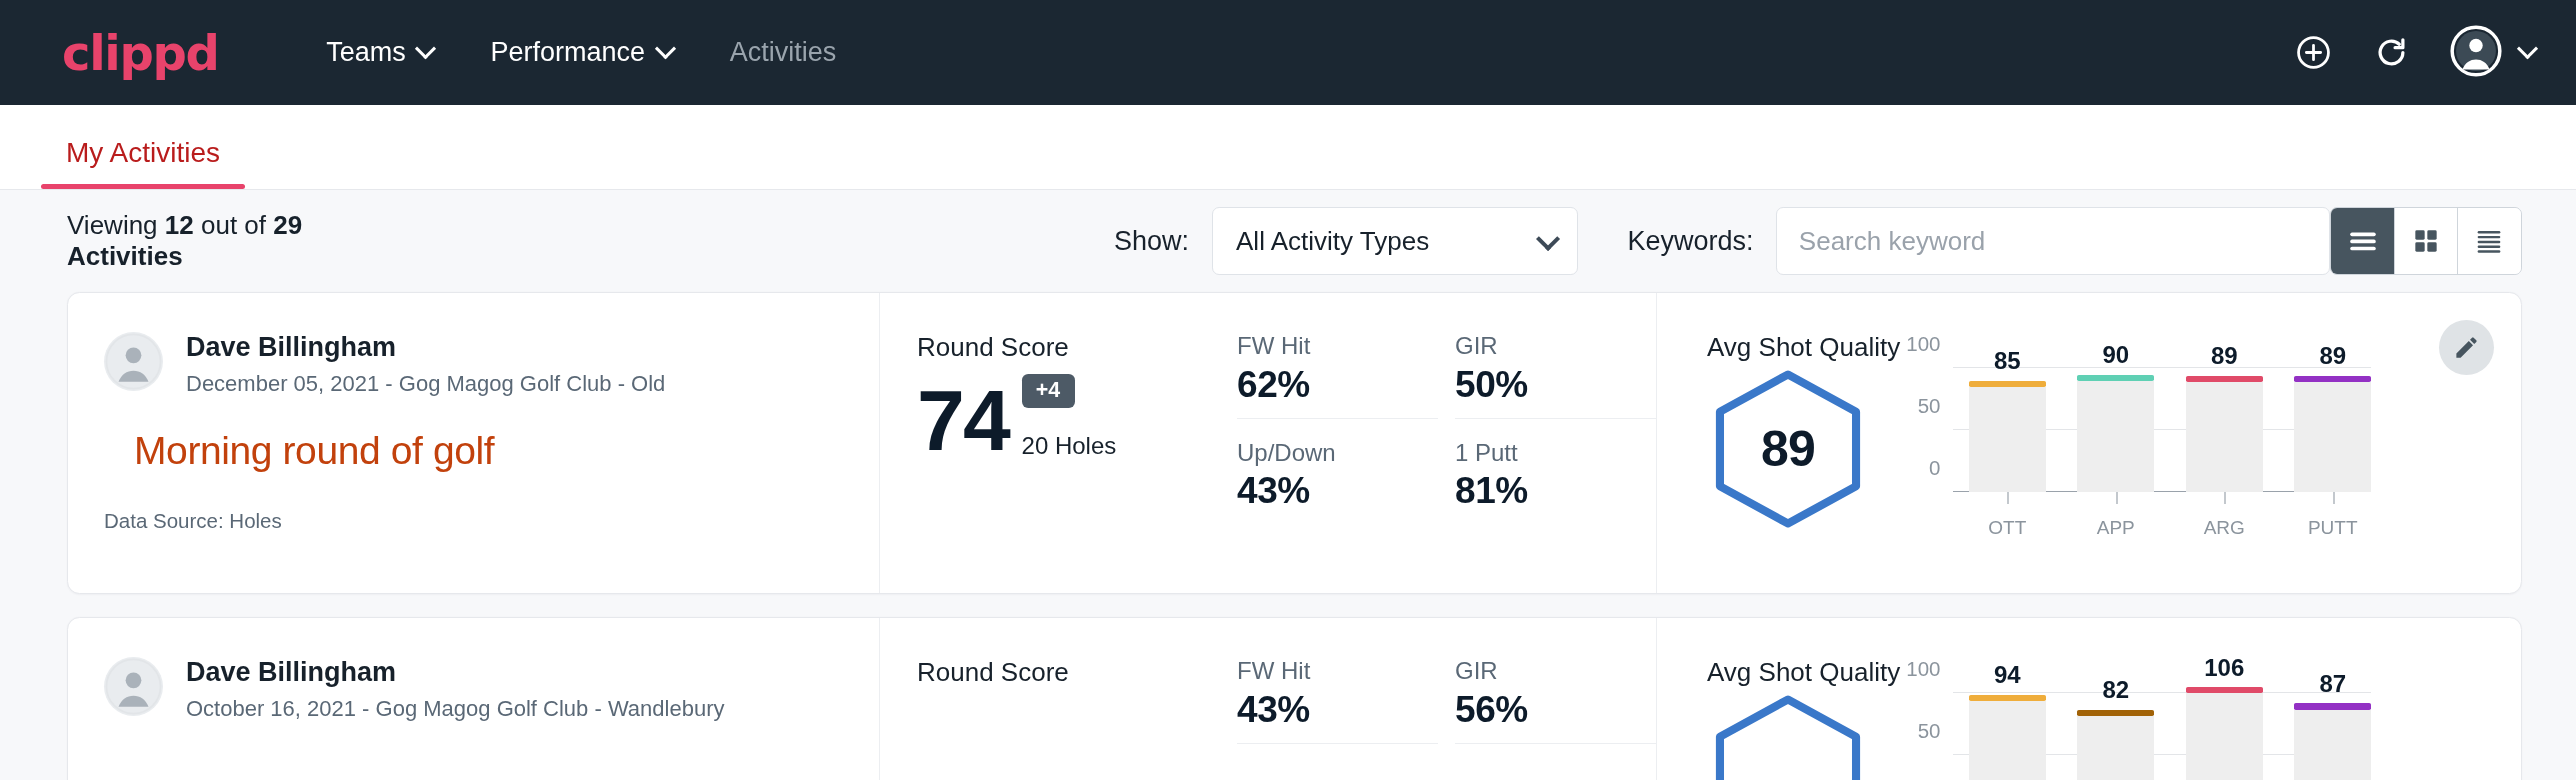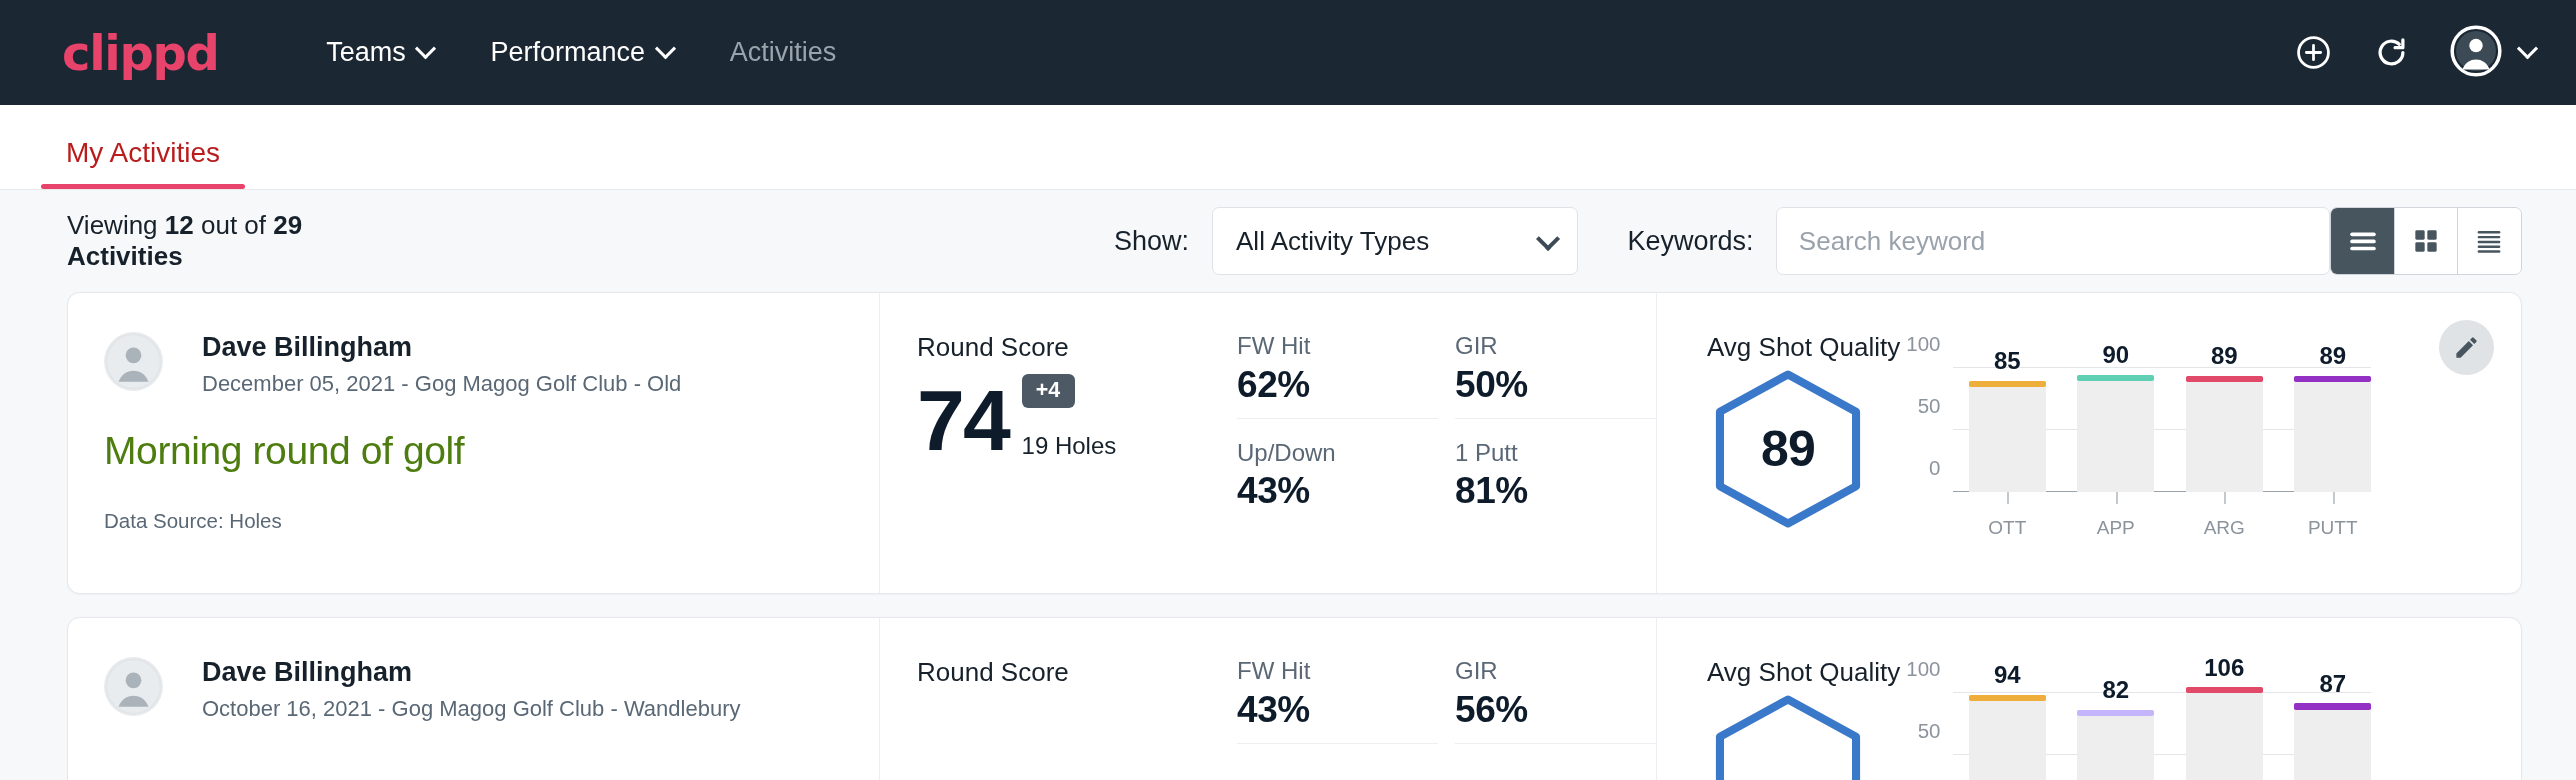--- a/index.html
+++ b/index.html
@@ -149,30 +149,30 @@
     position: relative;
     margin-bottom: 23px;
     box-shadow: 0 0.9px 1.8px rgba(16,24,40,.04);
   }
 
   .col-left {
     width: 812px;
     padding: 39px 36px 0 36px;
     border-right: 0.9px solid #eceef1;
   }
-  .who { display: flex; align-items: flex-start; gap: 39px; }
+  .who { display: flex; align-items: flex-start; gap: 23px; }
   .avatar-sm {
     width: 59px; height: 59px; border-radius: 50%;
     background: #e9ecef;
     display: flex; align-items: center; justify-content: center;
     flex: none;
   }
   .who-name { font-size: 27px; font-weight: 700; color: #17212b; line-height: 1.18; }
   .who-sub { font-size: 22px; color: #5a6876; margin-top: 7.1px; }
-  .card-title { font-size: 39px; font-weight: 400; color: #4d7c0f; margin-top: 32px; letter-spacing: -0.4px; }
+  .card-title { font-size: 39px; font-weight: 400; color: #c2410c; margin-top: 32px; letter-spacing: -0.4px; margin-left: 30px; }
   .card-src { font-size: 20.5px; color: #5a6876; margin-top: 36px; }
 
   .col-score {
     width: 357px;
     padding: 39px 0 0 37px;
   }
   .sec-head { font-size: 26px; color: #17212b; }
   .score-row { display: flex; align-items: flex-end; margin-top: 10.7px; }
   .score-num { font-size: 86px; font-weight: 700; color: #0d1b2a; line-height: .92; letter-spacing: -1.8px; }
   .score-side { display: flex; flex-direction: column; justify-content: space-between; margin-left: 12.5px; height: 86px;}
@@ -364,21 +364,21 @@
       <div class="card-title">Morning round of golf</div>
       <div class="card-src">Data Source: Holes</div>
     </div>
 
     <div class="col-score">
       <div class="sec-head">Round Score</div>
       <div class="score-row">
         <div class="score-num">74</div>
         <div class="score-side">
           <div class="badge">+4</div>
-          <div class="holes">19 Holes</div>
+          <div class="holes">20 Holes</div>
         </div>
       </div>
     </div>
 
     <div class="col-stats">
       <div class="stat bordered">
         <div class="stat-lbl">FW Hit</div>
         <div class="stat-val">62%</div>
       </div>
       <div class="stat bordered">
@@ -519,21 +519,21 @@
             <div class="bars">
               <div class="bar-slot">
                 <div class="bar" style="height: 94%;">
                   <div class="bar-cap" style="background: rgb(239, 173, 59);">
                     <div class="bar-lab">94</div>
                   </div>
                 </div>
               </div>
               <div class="bar-slot">
                 <div class="bar" style="height: 82%;">
-                  <div class="bar-cap" style="background: #c4b5fd;">
+                  <div class="bar-cap" style="background: #a16207;">
                     <div class="bar-lab">82</div>
                   </div>
                 </div>
               </div>
               <div class="bar-slot">
                 <div class="bar" style="height: 100%;">
                   <div class="bar-cap" style="background: rgb(224, 74, 104);">
                     <div class="bar-lab">106</div>
                   </div>
                 </div>

